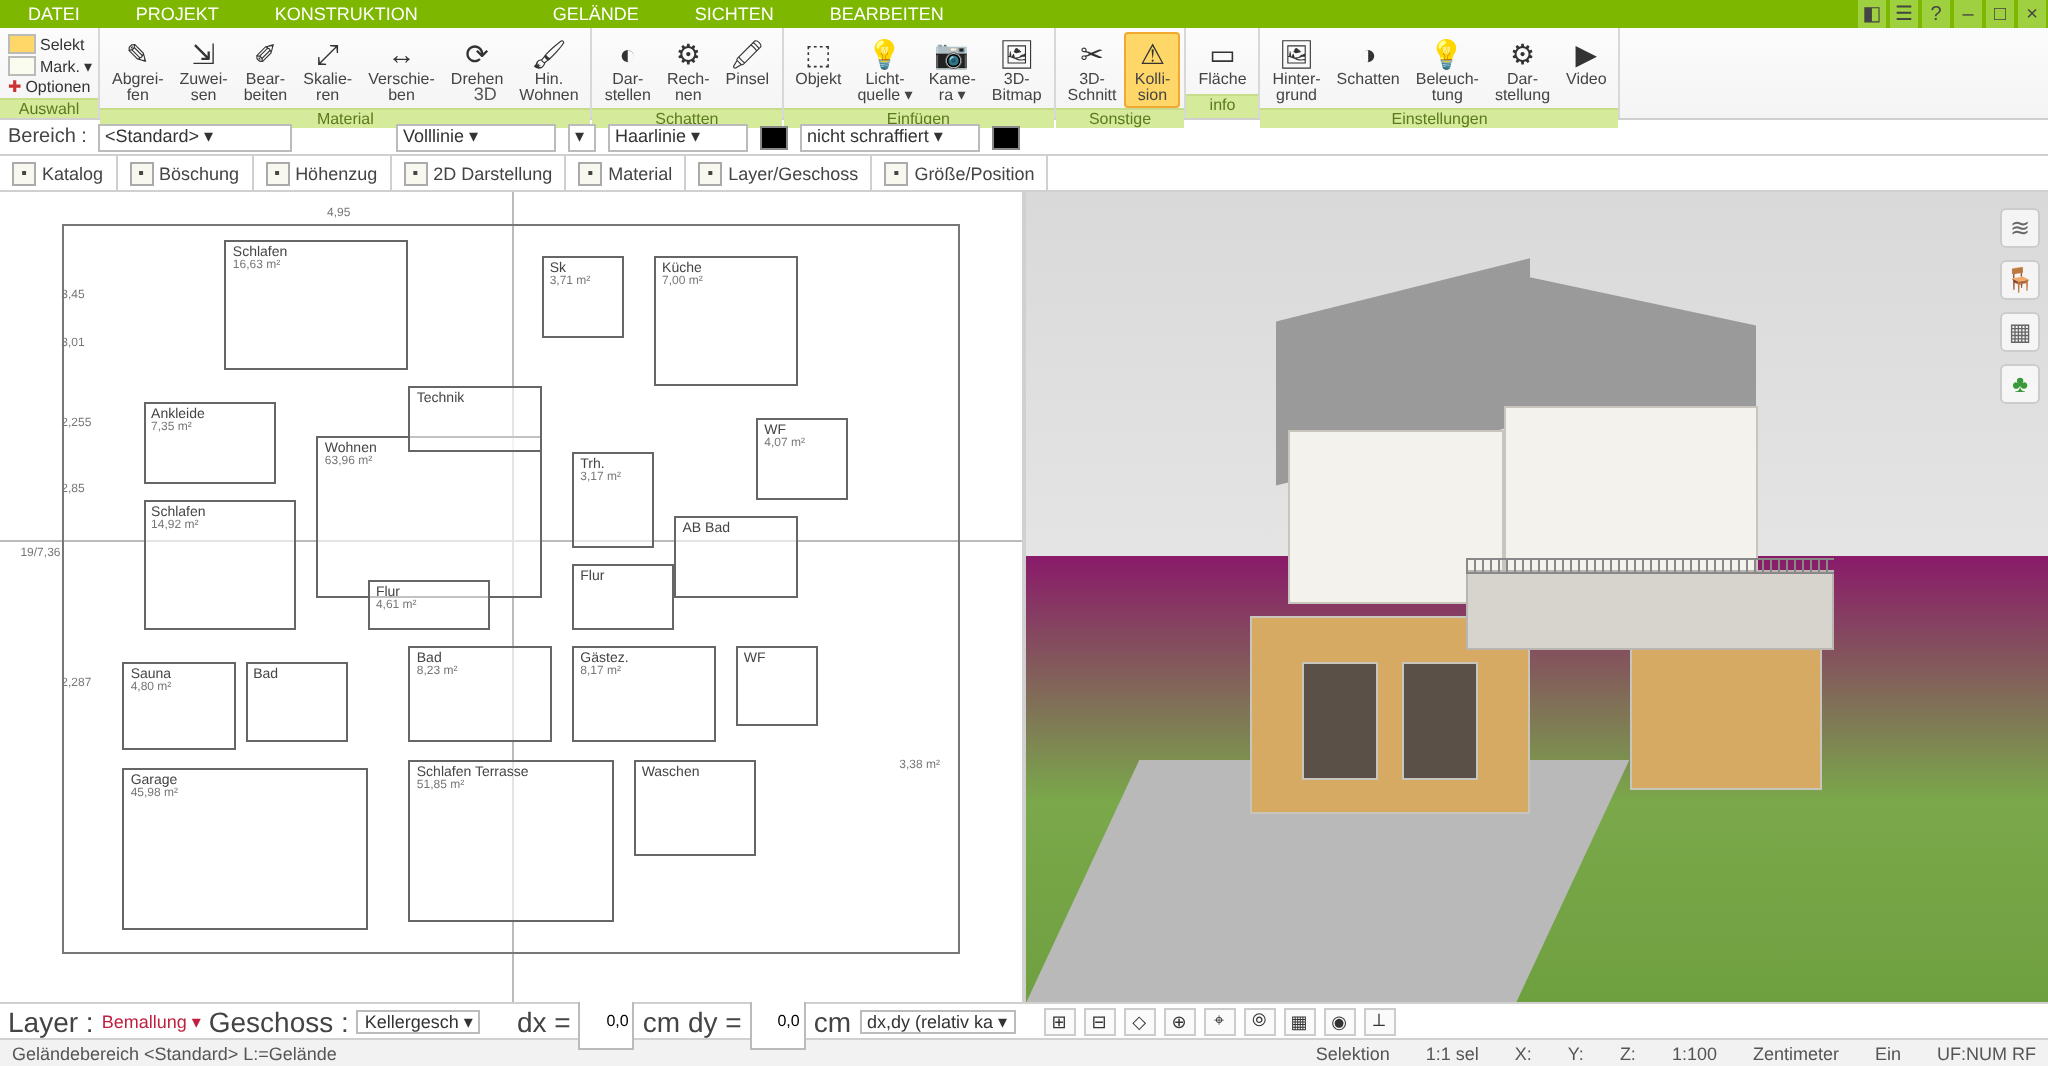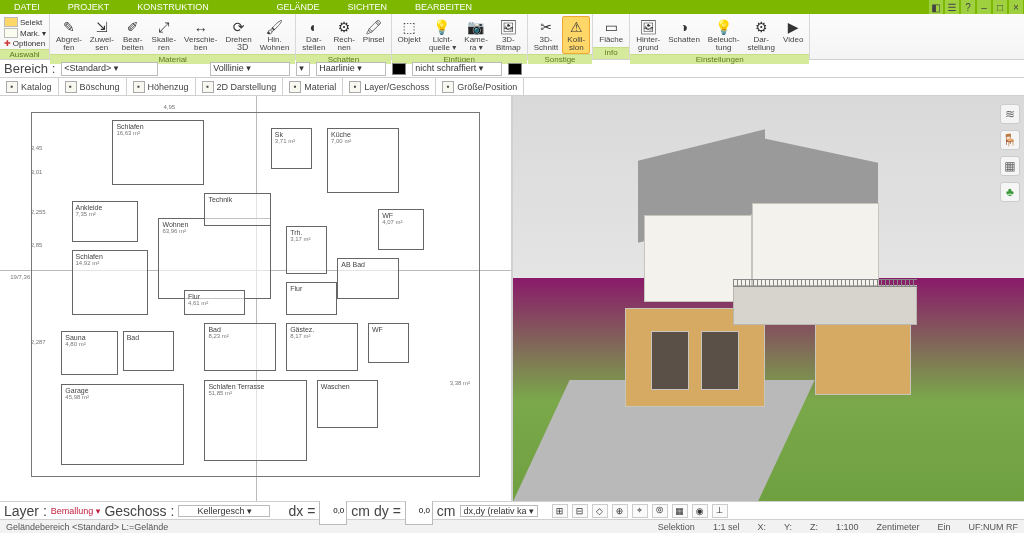--- a/index.html
+++ b/index.html
@@ -20,21 +20,21 @@
 .rbtn { display:flex; flex-direction:column; align-items:center; padding:1px 3px; cursor:pointer; border:1px solid transparent; border-radius:2px; }
 .rbtn .ic { width:20px; height:18px; display:flex; align-items:center; justify-content:center; font-size:14px; }
 .rbtn .lb { font-size:8px; line-height:8px; text-align:center; color:#444; white-space:pre; }
 .rbtn.hi { background:#ffd768; border-color:#f0a830; }
 .mini { display:flex; flex-direction:column; gap:1px; padding:1px 2px; }
 .mini .row { display:flex; align-items:center; gap:2px; font-size:8px; cursor:pointer; }
 .mini .row .mic { width:14px; height:10px; border:1px solid #bbb; background:#fafcf0; }
 
 
 .propsbar { height:18px; background:#fff; border-bottom:1px solid #d0d0d0; display:flex; align-items:center; padding:0 4px; gap:6px; }
-.propsbar .lbl { font-size:13px; color:#444; }
+.propsbar .lbl { font-size:10px; color:#444; }
 .propsbar select, .propsbar .sel { height:14px; font-size:9px; border:1px solid #bbb; background:#fff; padding:0 2px; }
 .swatch { width:14px; height:12px; border:1px solid #888; background:#000; }
 
 
 .tooltabs { height:18px; background:#fff; border-bottom:1px solid #d0d0d0; display:flex; align-items:stretch; }
 .tooltabs .tt { display:flex; align-items:center; gap:3px; padding:0 6px; border-right:1px solid #d0d0d0; font-size:9px; color:#444; cursor:pointer; }
 .tooltabs .tt .tic { width:12px; height:12px; border:1px solid #aaa; background:#f8f8f0; display:flex; align-items:center; justify-content:center; font-size:8px; }
 
 
 .workspace { height:405px; display:flex; position:relative; background:#fff; }
@@ -412,21 +412,21 @@
       <div class="si">▦</div>
       <div class="si" style="color:#3a9a3a">♣</div>
     </div>
   </div>
 </div>
 
 <div class="bottombar1">
   <span class="lbl">Layer :</span>
   <span class="val"><span>Bemallung</span> ▾</span>
   <span class="lbl">Geschoss :</span>
-  <span class="sel" style="border:1px solid #bbb;padding:0 18px">Kellergesch ▾</span>
+  <span class="sel" style="border:1px solid #bbb;padding:0 3px">Kellergesch ▾</span>
   <span style="width:10px"></span>
   <span class="lbl">dx =</span>
   <input value="0,0" style="">
   <span class="lbl">cm</span>
   <span class="lbl">dy =</span>
   <input value="0,0" style="">
   <span class="lbl">cm</span>
   <span class="sel" style="border:1px solid #bbb;padding:0 3px">dx,dy (relativ ka ▾</span>
   <span style="width:6px"></span>
   <div class="ibtn">⊞</div>

